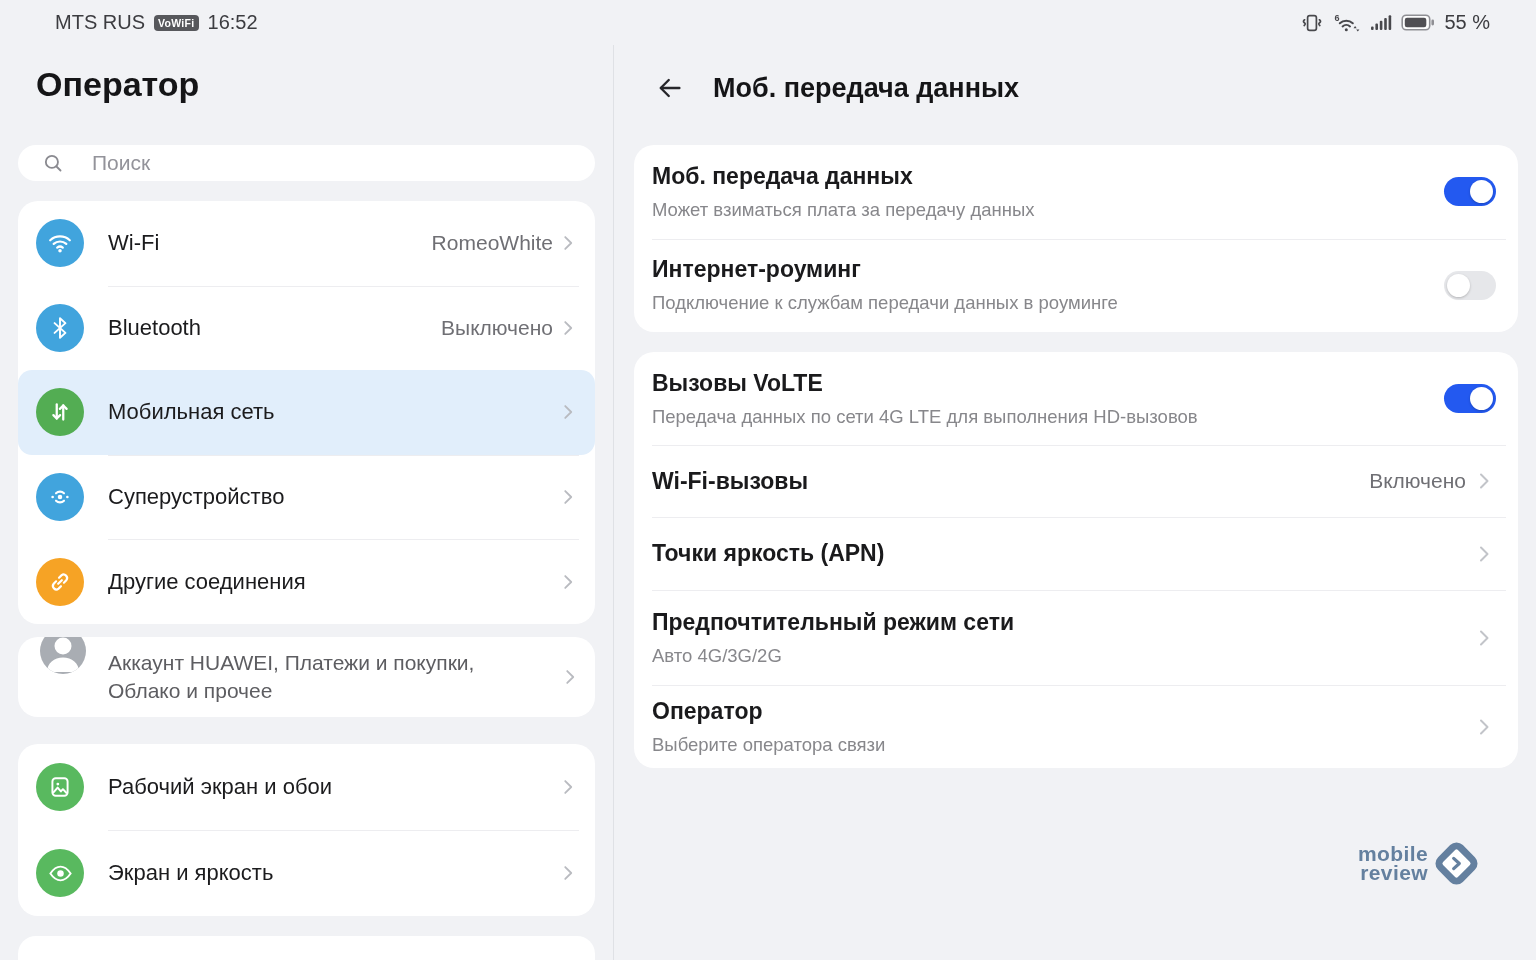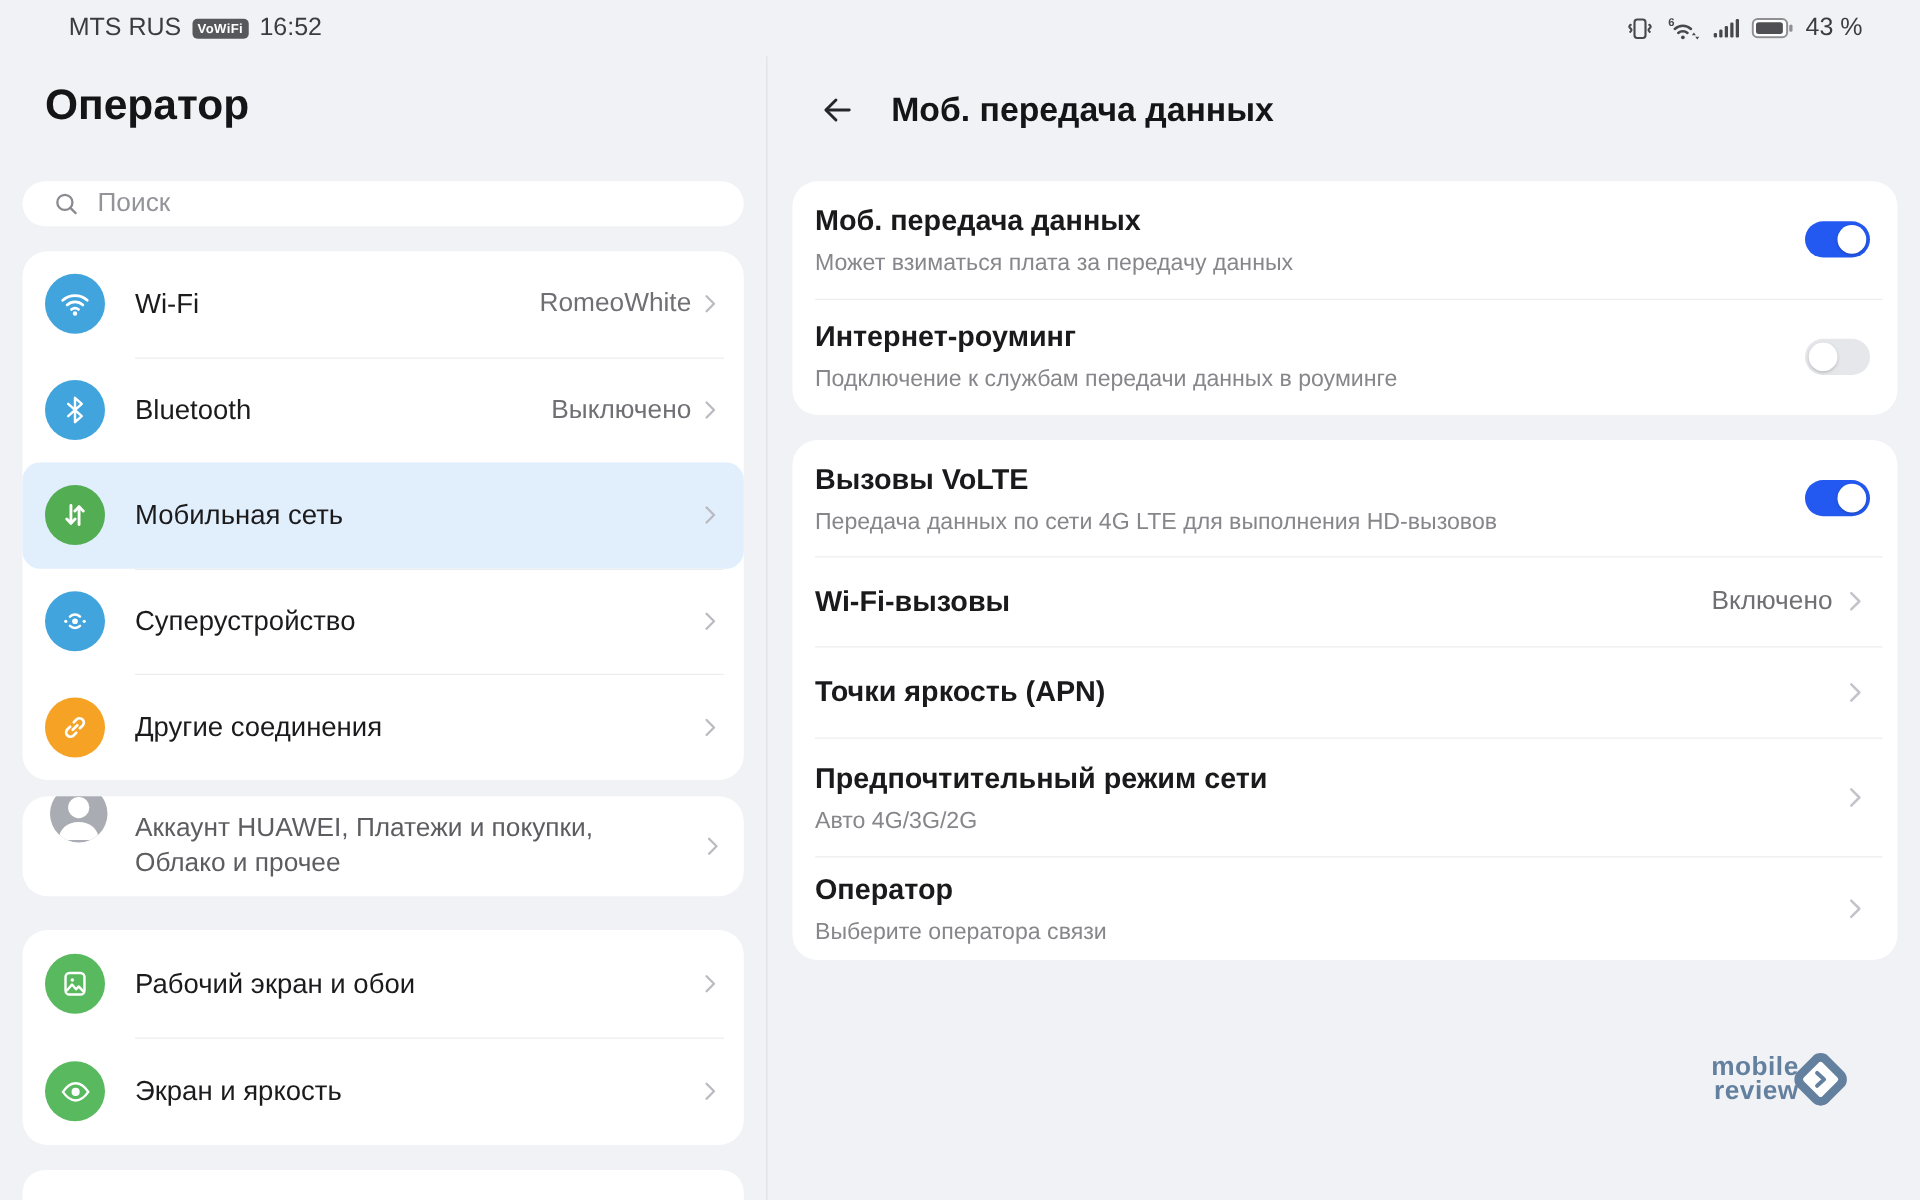--- a/index.html
+++ b/index.html
@@ -27,21 +27,21 @@
   
   .panels { display:flex; height:915px; }
   .left-panel { width:613px; position:relative; overflow:hidden; flex:none; }
   .vdivider { width:1px; background:#dfe1e5; flex:none; }
   .right-panel { flex:1; position:relative; overflow:hidden; }
 
   
   .app-title { margin:20px 0 0 36px; font-size:34px; font-weight:bold; color:#151517; height:48px; }
   .search-bar {
     margin:32px 18px 0; height:36px; background:#fff; border-radius:26px;
-    display:flex; align-items:center; padding:0 20px 0 24px; gap:14px;
+    display:flex; align-items:center; padding:0 20px 0 24px; gap:28px;
   }
   .search-input {
     border:none; outline:none; background:transparent; flex:1;
     font-size:21px; color:#1b1b1d; font-family:inherit;
   }
   .search-input::placeholder { color:#93939a; opacity:1; }
 
   .card { background:#fff; border-radius:20px; }
   .account-card {
     margin:13px 18px 0; height:80px; position:relative; overflow:hidden;
@@ -106,21 +106,21 @@
   .toggle .knob {
     position:absolute; top:3px; width:23px; height:23px; border-radius:50%;
     background:#fff; box-shadow:0 1px 2.5px rgba(0,0,0,.22);
   }
   .toggle[data-state="on"] .knob { right:3px; }
   .toggle[data-state="off"] .knob { left:3px; }
 
   .chev { flex:none; display:flex; }
 
   
-  .watermark { position:absolute; right:62px; bottom:78px; display:flex; align-items:center; }
+  .watermark { position:absolute; right:62px; bottom:78px; display:flex; align-items:center; gap:11px; }
   .wm-text { text-align:right; font-weight:bold; font-size:21px; line-height:19px; color:#64809f; letter-spacing:.4px; }
   .wm-diamond {
     width:35px; height:35px; border:7px solid #64809f; border-radius:9px;
     transform:rotate(45deg); display:flex; align-items:center; justify-content:center; background:#fff;
   }
   .wm-diamond svg { transform:rotate(-45deg); display:block; }
 </style>
 </head>
 <body>
 
@@ -151,21 +151,21 @@
         <rect x="5.4" y="9.6" width="2.6" height="6.4" rx="1" fill="#48484c"></rect>
         <rect x="9.8" y="6.8" width="2.6" height="9.2" rx="1" fill="#48484c"></rect>
         <rect x="14.2" y="4" width="2.6" height="12" rx="1" fill="#48484c"></rect>
         <rect x="18.6" y="1.2" width="2.6" height="14.8" rx="1" fill="#48484c"></rect>
       </svg>
       <svg class="sb-icon" width="34" height="17" viewBox="0 0 34 17">
         <rect x="1.2" y="1.2" width="27.5" height="14.6" rx="4" fill="#fdfdfd" stroke="#8f8f94" stroke-width="1.6"></rect>
         <rect x="3.8" y="3.8" width="21.5" height="9.4" rx="2.2" fill="#504f53"></rect>
         <rect x="30.4" y="5.6" width="2.6" height="5.8" rx="1.3" fill="#8f8f94"></rect>
       </svg>
-      <span class="sb-batt-pct">43 %</span>
+      <span class="sb-batt-pct">55 %</span>
     </div>
   </div>
 
   <div class="panels">
 
     <aside class="left-panel">
       <h1 class="app-title">Оператор</h1>
 
       <div class="search-bar">
         <svg width="22" height="22" viewBox="0 0 24 24" fill="none">

